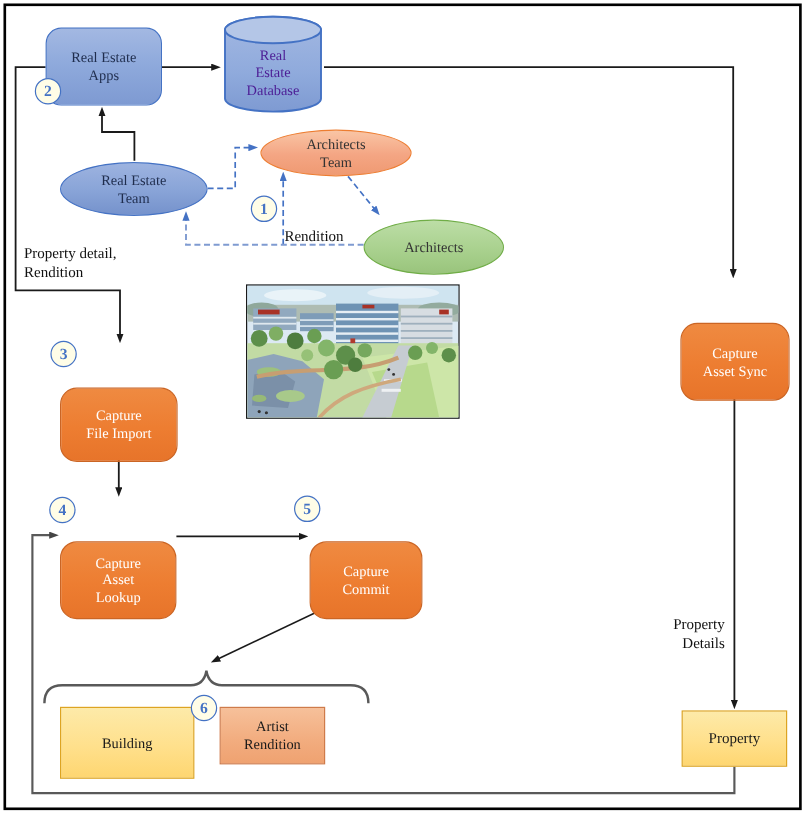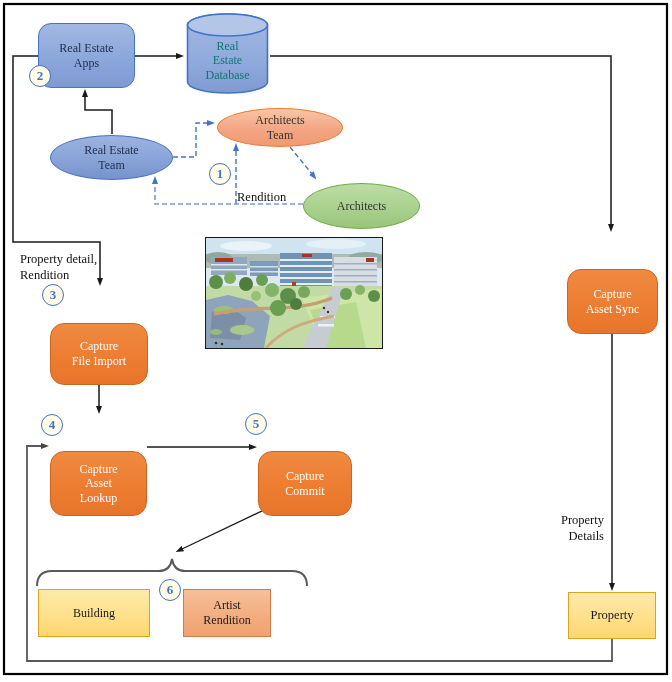--- a/index.html
+++ b/index.html
@@ -77,21 +77,21 @@
       <defs>
         <linearGradient id="cylg" x1="0" y1="0" x2="0" y2="1">
           <stop offset="0" stop-color="#a3b8e2"></stop>
             <stop offset="0.6" stop-color="#8faadc"></stop>
             <stop offset="1" stop-color="#7e9ad2"></stop>
         </linearGradient>
       </defs>
       <path d="M2.5,13 v57 a40,11 0 0 0 80,0 v-57 a40,11 0 0 0 -80,0 z" fill="url(#cylg)" stroke="#4472c4" stroke-width="1.6"></path>
       <ellipse cx="42.5" cy="13" rx="40" ry="11" fill="#b4c6e7" stroke="#4472c4" stroke-width="1.6"></ellipse>
     </svg>
-    <div style="position:relative;padding-top:14px;color:#0f766e;">Real
+    <div style="position:relative;padding-top:14px;color:#4c1d95;">Real
 Estate
 Database</div>
   </div>
 
   <div class="node ellipse-blue" style="left:50px;top:135px;width:123px;height:45px;">Real Estate
 Team</div>
 
   <div class="node ellipse-orange" style="left:217px;top:108px;width:126px;height:39px;">Architects
 Team</div>
 
@@ -103,35 +103,35 @@
   <div class="node orange-box" style="left:50px;top:415px;width:97px;height:65px;">Capture
 Asset
 Lookup</div>
 
   <div class="node orange-box" style="left:258px;top:415px;width:94px;height:65px;">Capture
 Commit</div>
 
   <div class="node orange-box" style="left:567px;top:233px;width:91px;height:65px;">Capture
 Asset Sync</div>
 
-  <div class="node gold-box" style="left:38px;top:589px;width:112px;height:48px;">Building</div>
+  <div class="node gold-box" style="left:50px;top:589px;width:112px;height:60px;">Building</div>
 
   <div class="node salmon-box" style="left:183px;top:589px;width:88px;height:48px;">Artist
 Rendition</div>
 
   <div class="node gold-box" style="left:568px;top:592px;width:88px;height:47px;font-size:12.5px;">Property</div>
 
   <div class="badge" style="left:209px;top:163px;">1</div>
   <div class="badge" style="left:29px;top:65px;">2</div>
   <div class="badge" style="left:42px;top:284px;">3</div>
   <div class="badge" style="left:41px;top:414px;">4</div>
   <div class="badge" style="left:245px;top:413px;">5</div>
   <div class="badge" style="left:159px;top:579px;">6</div>
 
-  <div class="edge-label" style="left:20px;top:203px;width:110px;text-align:left;margin-top:48px;">Property detail,
+  <div class="edge-label" style="left:20px;top:203px;width:110px;text-align:left;">Property detail,
 Rendition</div>
   <div class="edge-label" style="left:237px;top:189px;">Rendition</div>
   <div class="edge-label" style="left:536px;top:512px;width:68px;text-align:right;">Property
 Details</div>
 
   <div id="render-img">
     <svg width="176" height="110" viewBox="0 0 176 110">
 
       <rect x="0" y="0" width="176" height="30" fill="#cfe4f0"></rect>
       <ellipse cx="40" cy="8" rx="26" ry="5" fill="#e9f3f8"></ellipse>

